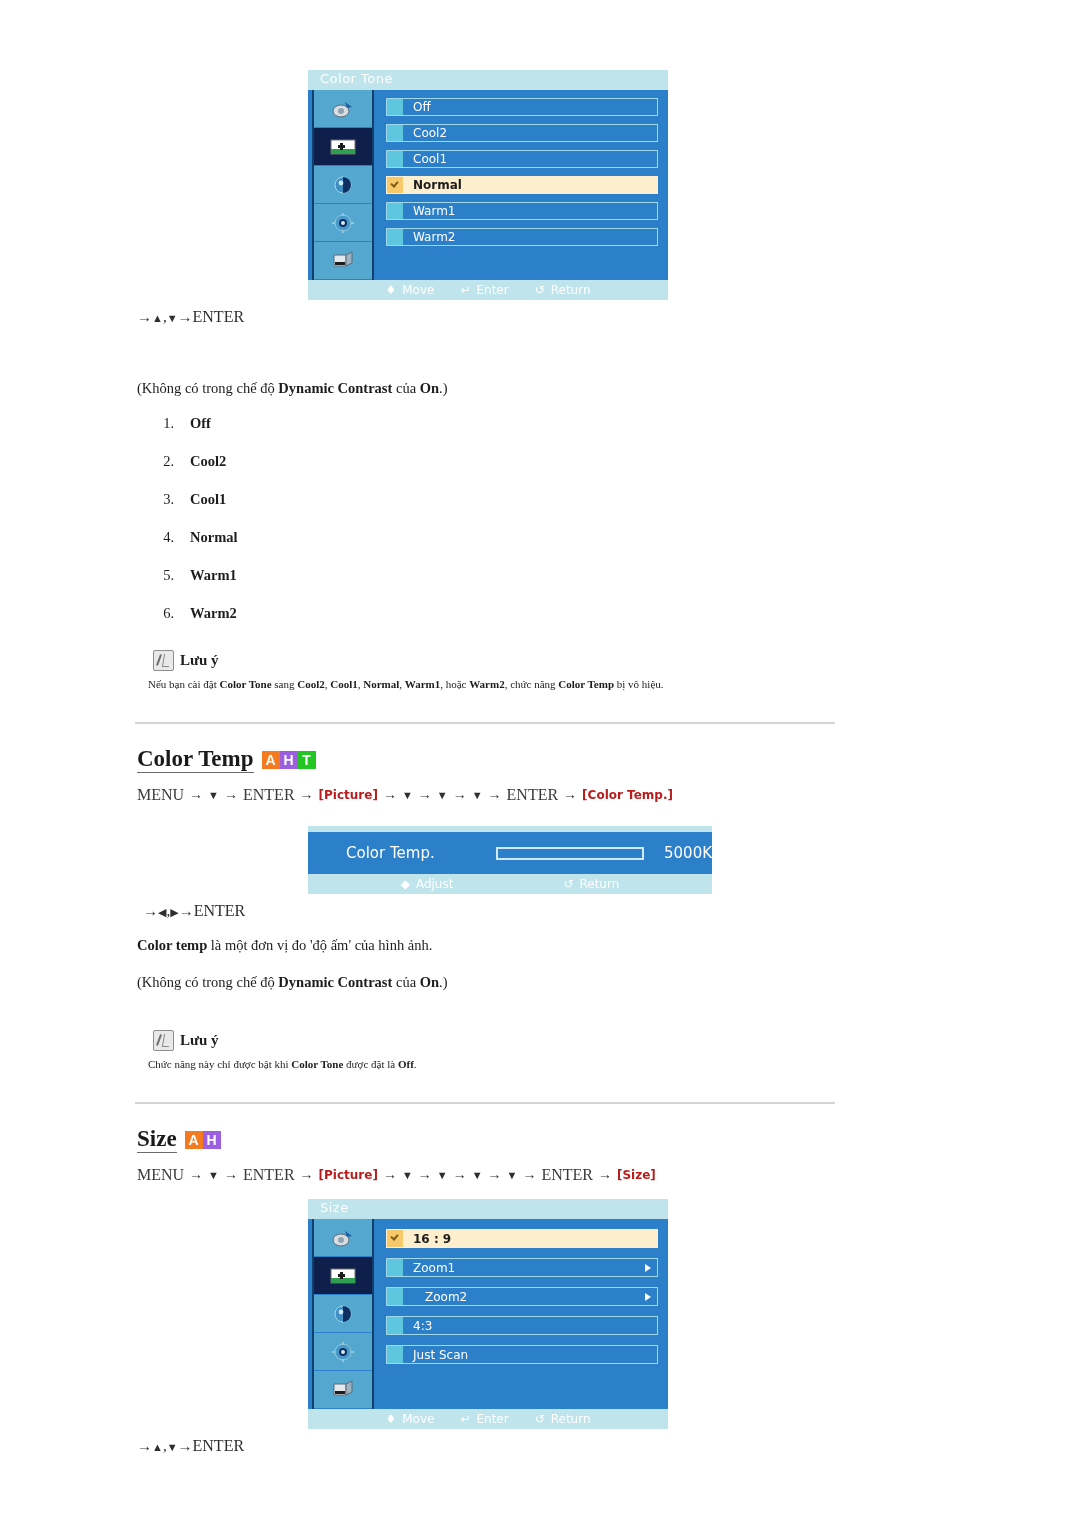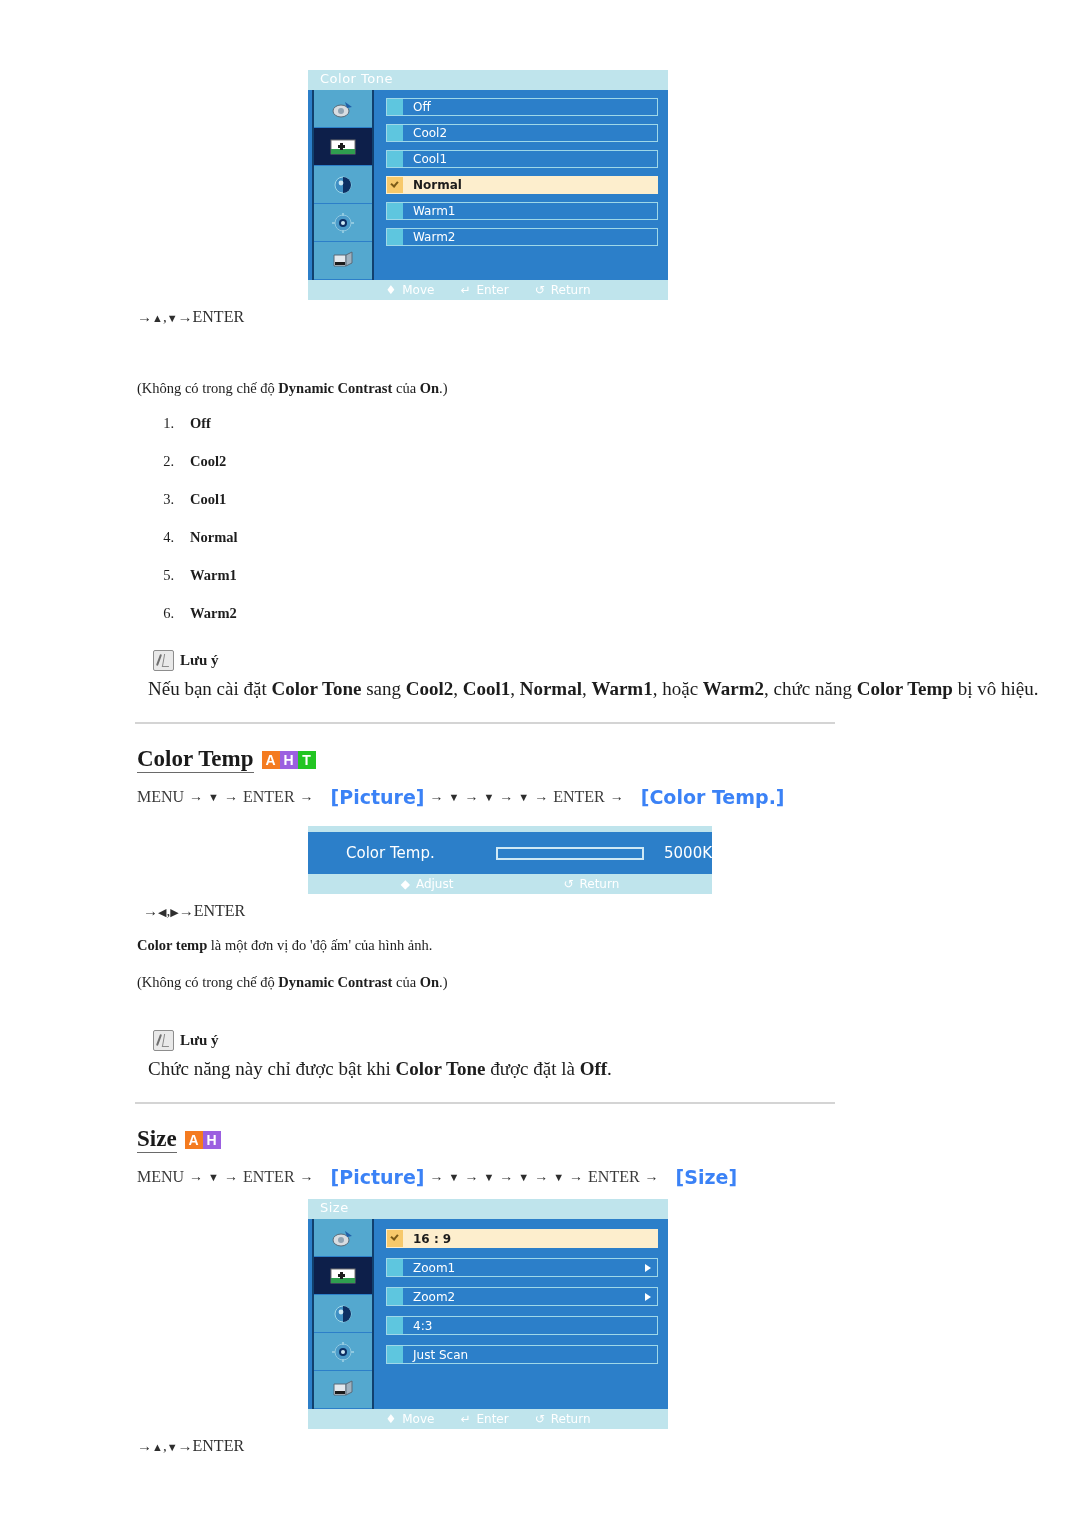--- a/index.html
+++ b/index.html
@@ -114,41 +114,41 @@
   .note-icon:before{
     content:"";position:absolute;left:4px;top:3px;width:2px;height:12px;
     background:#6f6f6f;transform:rotate(20deg);border-radius:1px;
   }
   .note-icon:after{
     content:"";position:absolute;left:9px;top:3px;width:6px;height:12px;
     border:1px solid #8a8a8a;border-top:none;border-right:none;
     transform:skewX(-10deg);
   }
   .note-label{font-size:15px;font-weight:bold;color:#1d1d1d;}
-  .note-text{position:absolute;font-size:19px;color:#1d1d1d;white-space:nowrap;}
+  .note-text{position:absolute;font-size:11px;color:#1d1d1d;white-space:nowrap;}
   .note-text b{font-weight:bold;}
 
   .section-head{position:absolute;display:flex;align-items:center;gap:8px;}
   .section-title{
     font-size:23px;font-weight:bold;color:#1a1a1a;
     border-bottom:1px solid #6a6a6a;padding-bottom:1px;line-height:1.1;
   }
   .badges{display:flex;}
   .badge{
     width:18px;height:18px;color:#ffffff;font-weight:bold;font-size:14px;
     font-family:"Liberation Sans", sans-serif;
     display:flex;align-items:center;justify-content:center;line-height:1;
   }
   .menupath{
     position:absolute;font-size:15px;color:#2e2e2e;white-space:nowrap;
     display:flex;align-items:center;
   }
   .menupath .sc{font-variant:small-caps;font-size:16px;color:#3a3a3a;}
   .menupath .tok{
-    font-family:"DejaVu Sans", sans-serif;font-weight:bold;font-size:19px;color:#3b82f6;margin-left:12px;
+    font-family:"DejaVu Sans", sans-serif;font-weight:bold;font-size:12px;color:#b91c1c;
   }
   .menupath .arr{margin:0 5px;font-size:14px;}
   .menupath .dn{font-size:11px;}
 
   hr.rule{
     position:absolute;border:none;border-top:2px solid #d4d4d4;margin:0;
   }
 </style>
 </head>
 <body>
@@ -443,21 +443,21 @@
       <div class="osd-main" id="sz-main" style="padding-top: 10px;">
           <div class="osd-row sel" style="height: 19px; margin-bottom: 10px;">
             <span class="swatch"></span>
             <span class="rowlabel">16 : 9</span>
           </div>
           <div class="osd-row" style="height: 19px; margin-bottom: 10px;">
             <span class="swatch"></span>
             <span class="rowlabel">Zoom1</span>
             <span class="subarrow"></span>
           </div>
-          <div class="osd-row" style="height: 19px; margin-bottom: 10px;">
+          <div class="osd-row" style="height: 19px; margin-bottom: 10px; gap: 12px;">
             <span class="swatch"></span>
             <span class="rowlabel">Zoom2</span>
             <span class="subarrow"></span>
           </div>
           <div class="osd-row" style="height: 19px; margin-bottom: 10px;">
             <span class="swatch"></span>
             <span class="rowlabel">4:3</span>
           </div>
           <div class="osd-row" style="height: 19px; margin-bottom: 10px;">
             <span class="swatch"></span>

